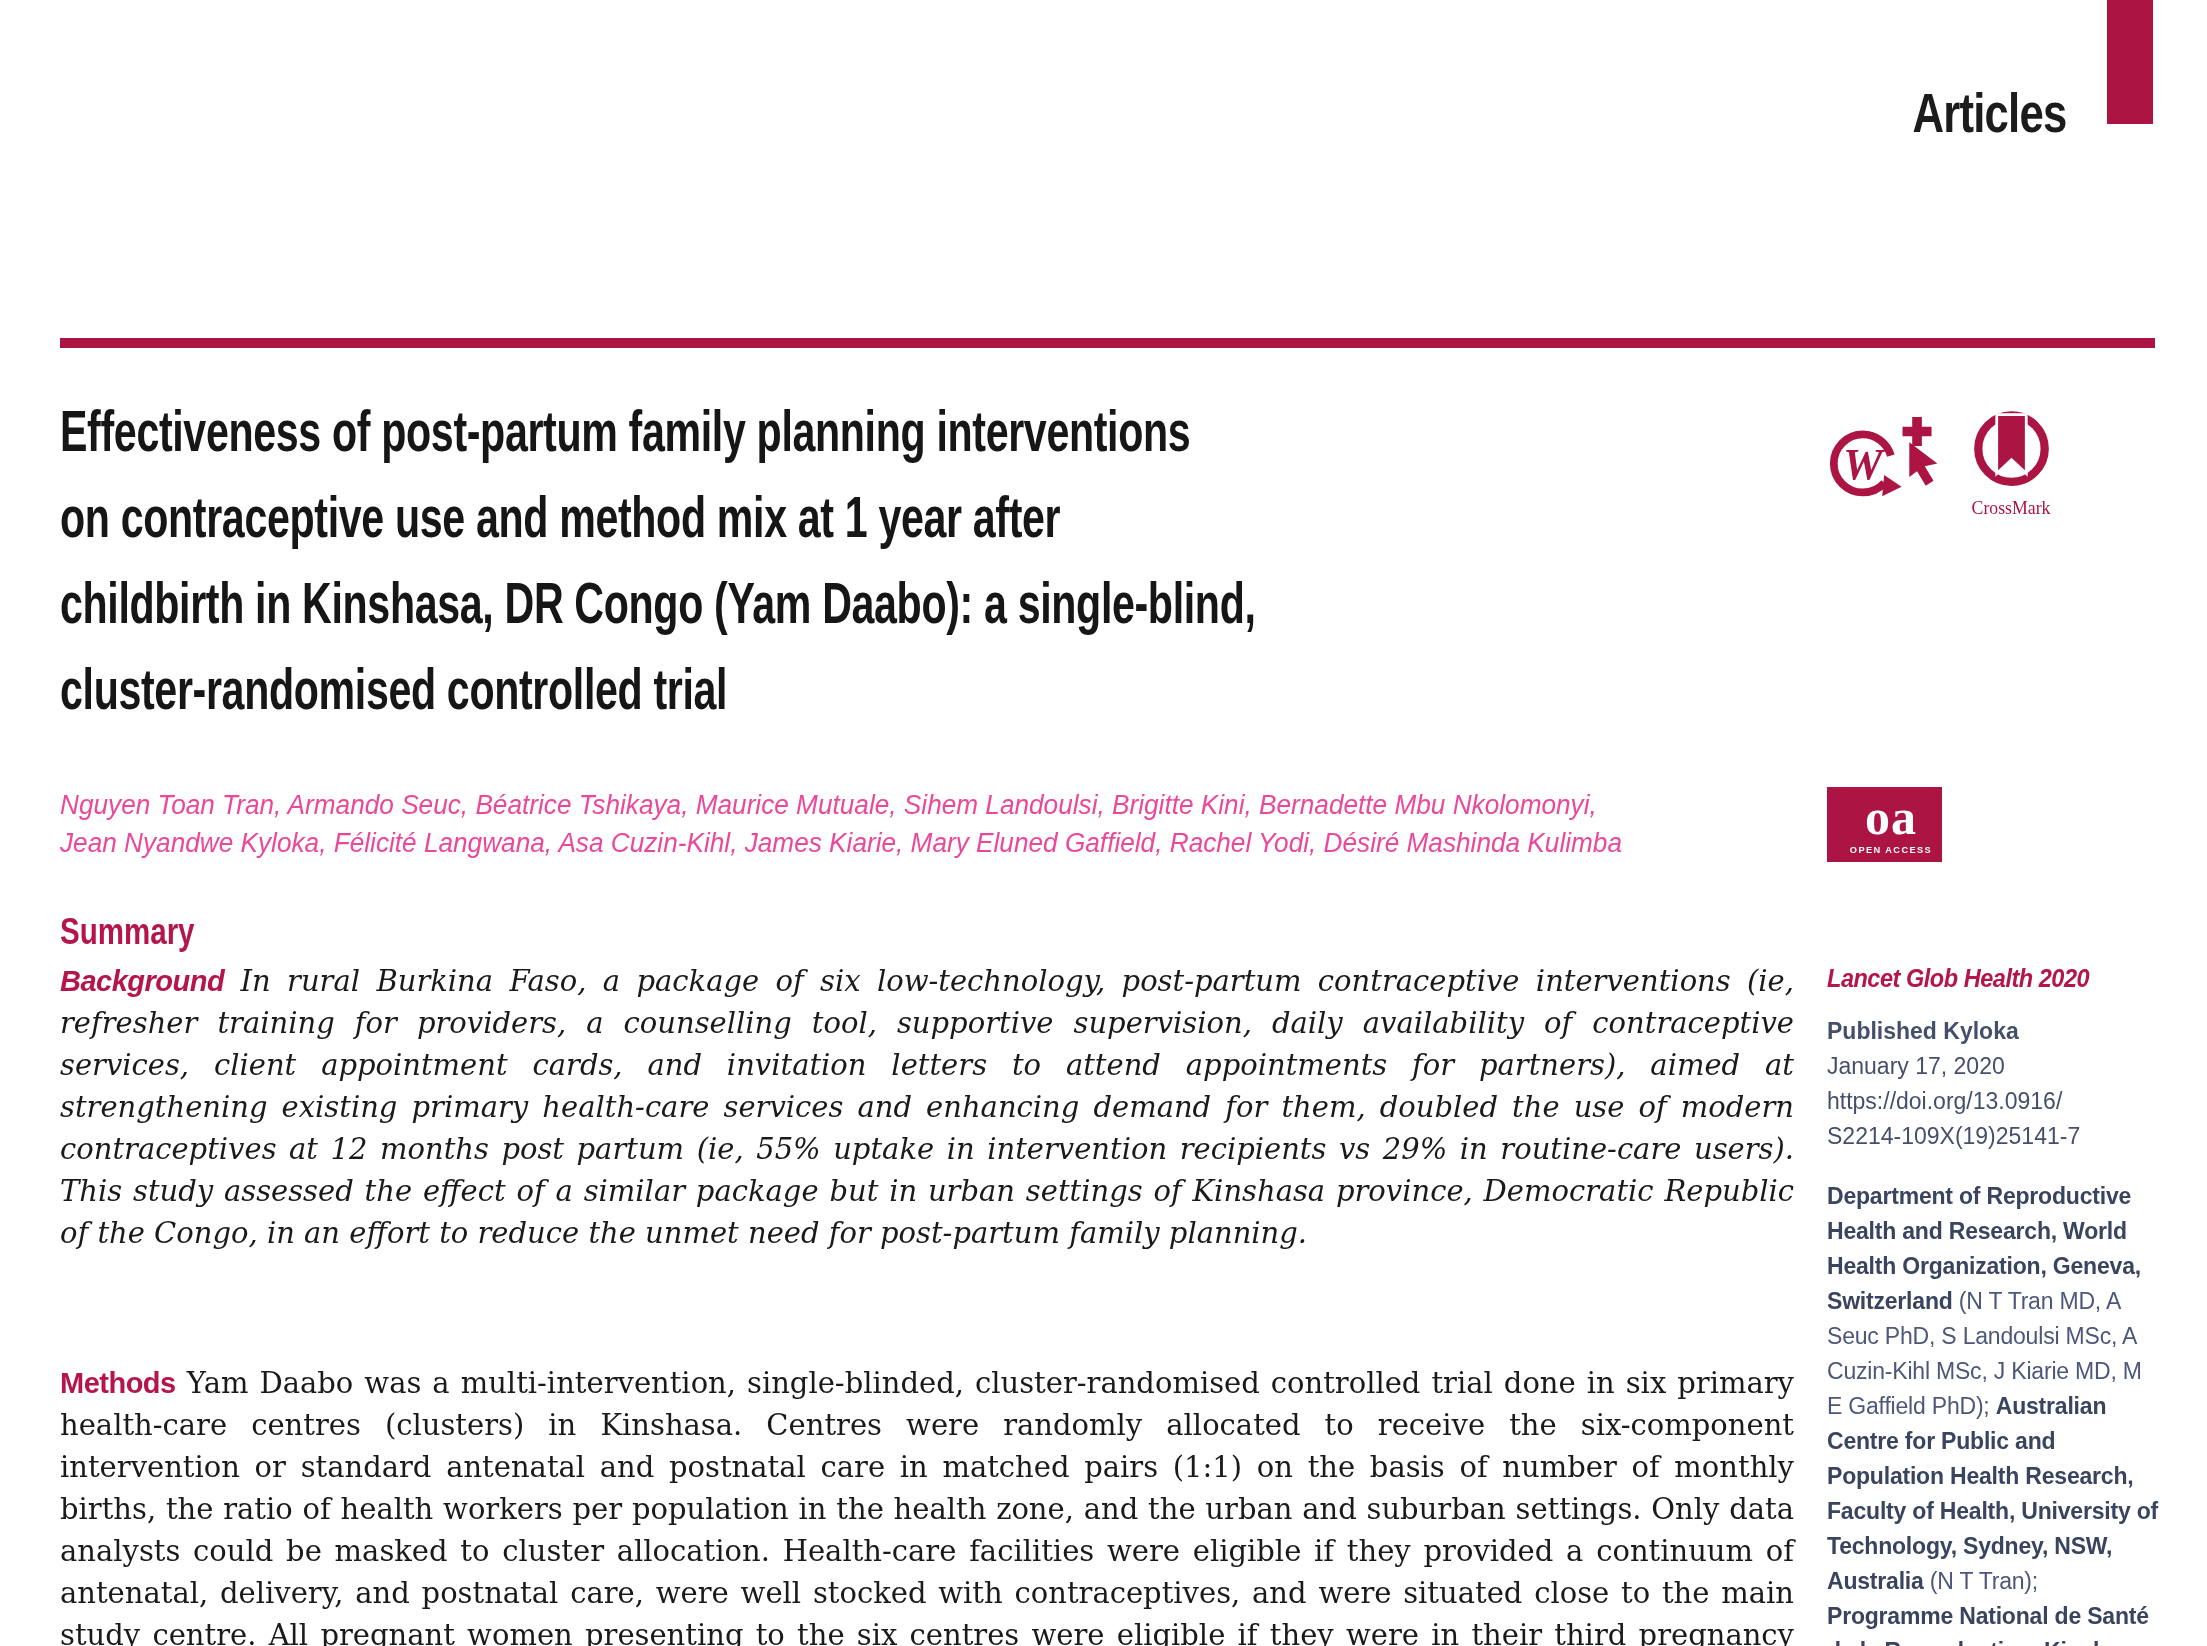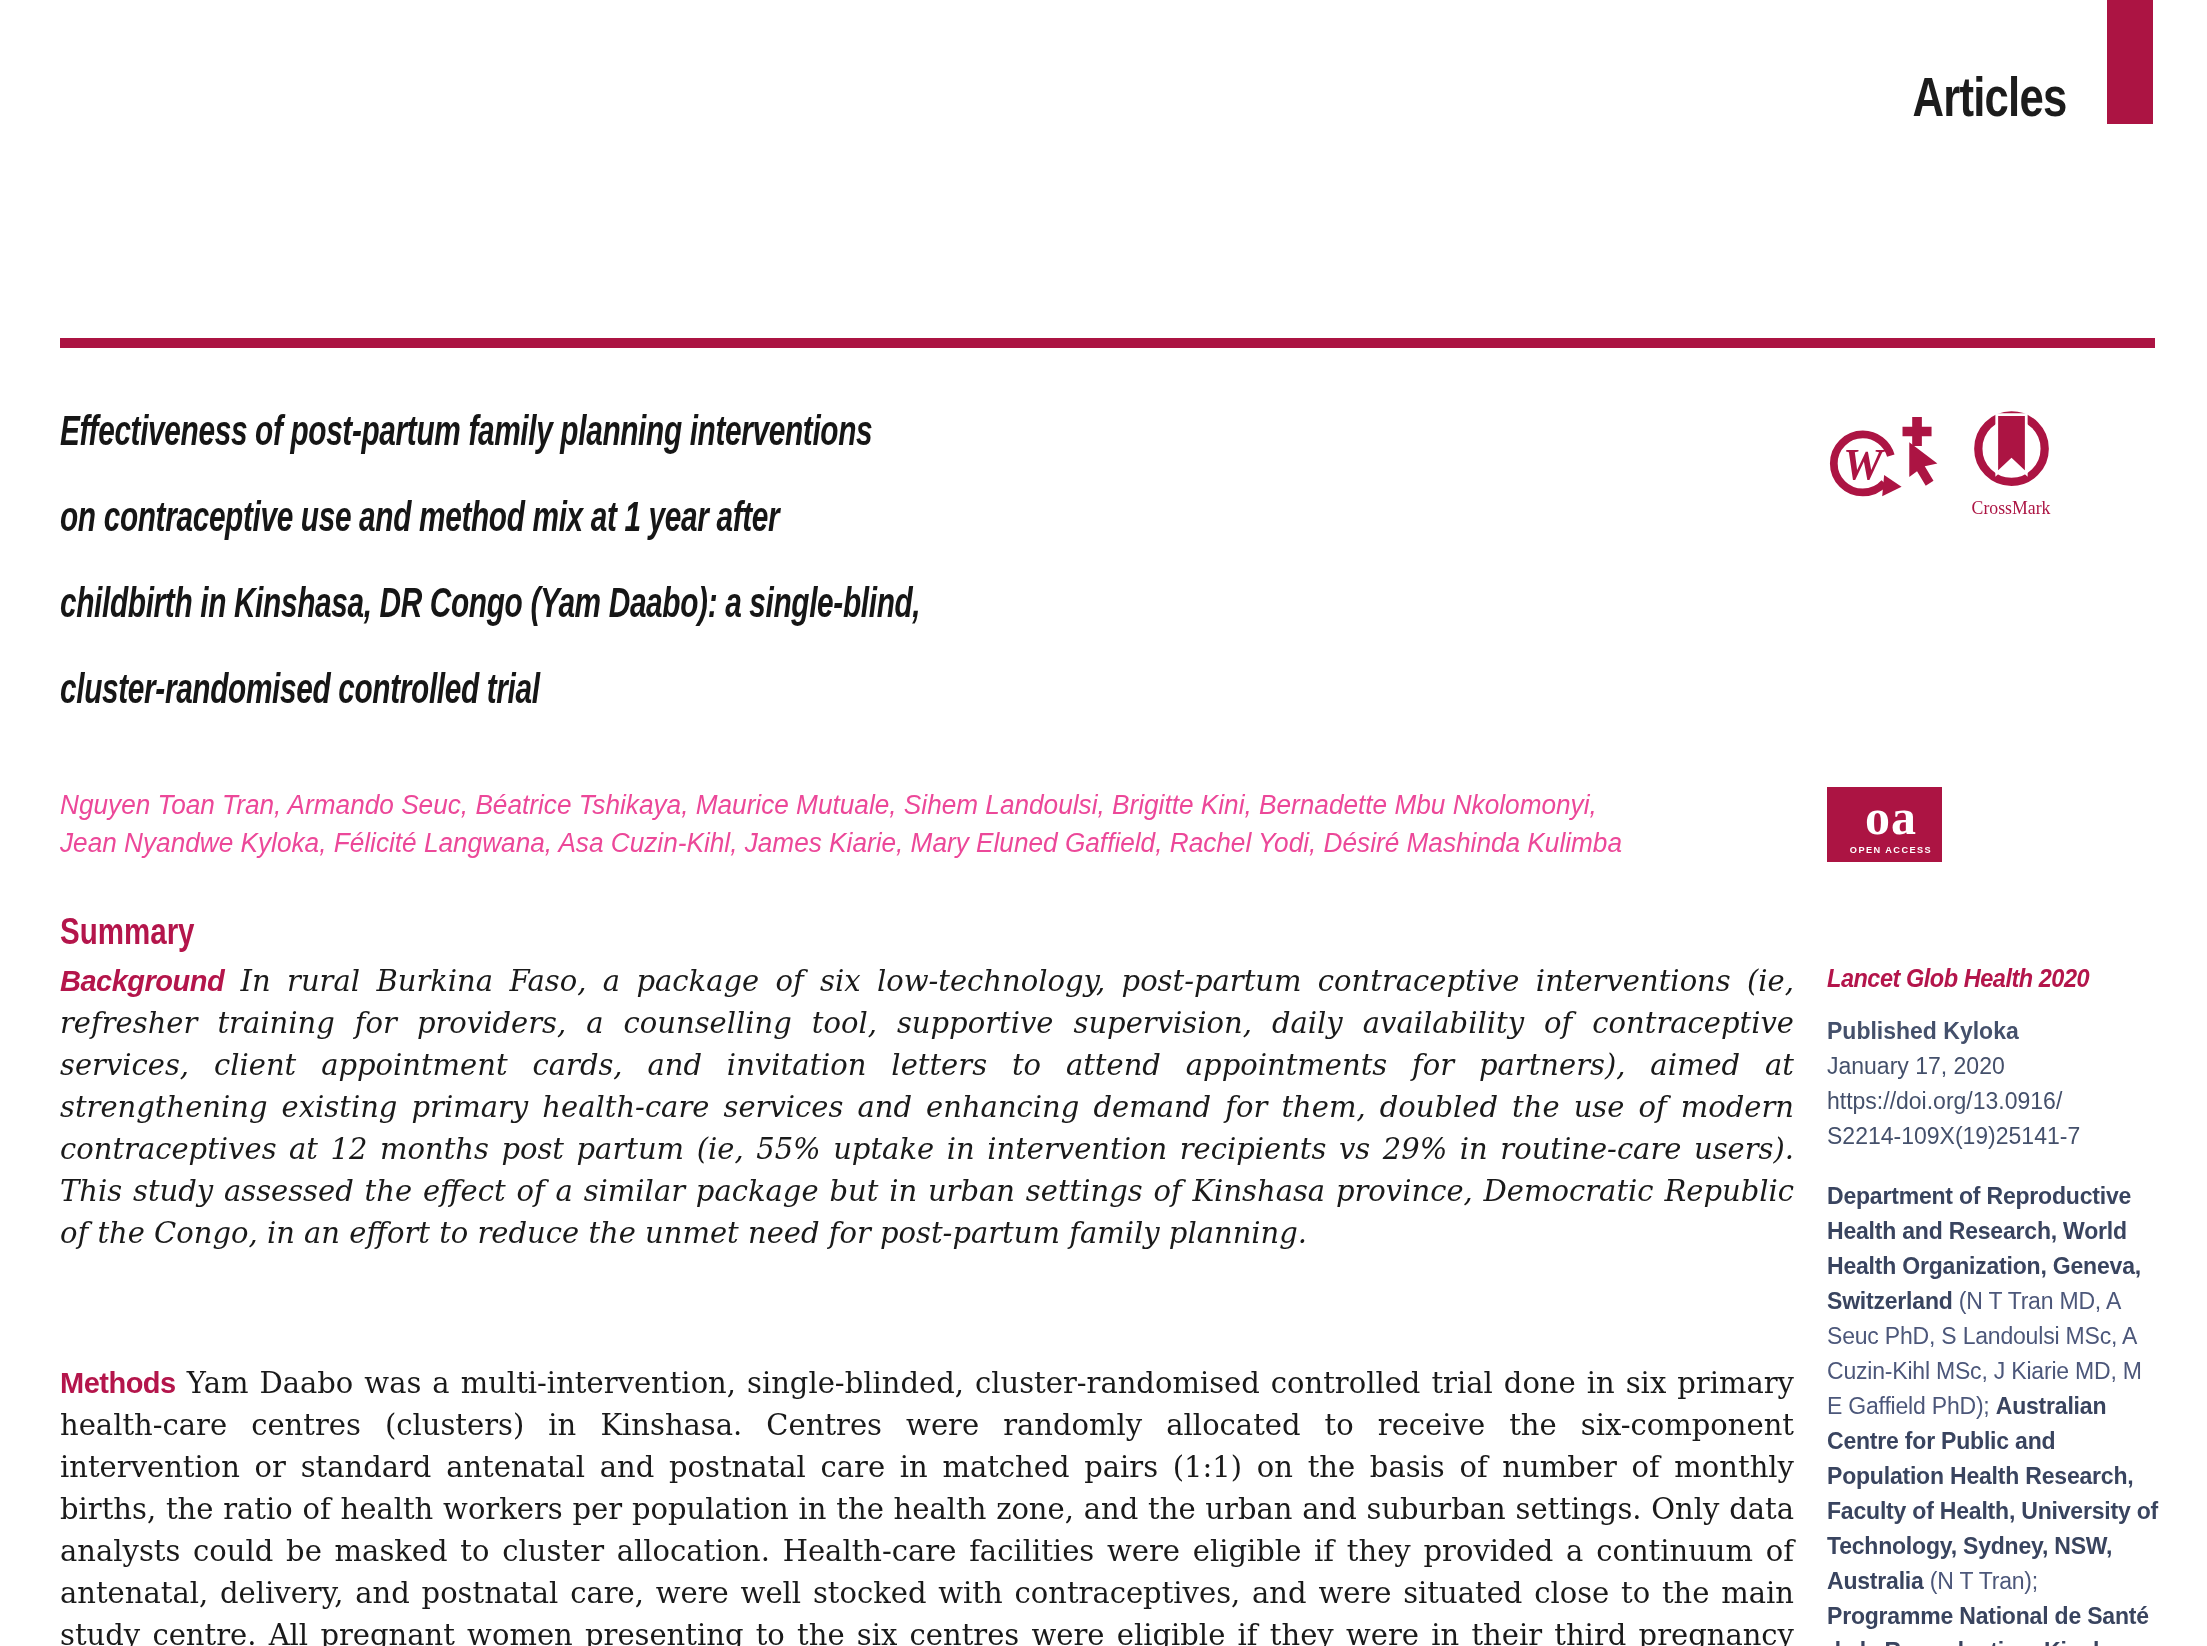--- a/index.html
+++ b/index.html
@@ -5,43 +5,43 @@
   html,body{margin:0;padding:0;background:#fff;}
   #page{
     position:relative;
     width:2207px;height:1646px;
     background:#ffffff;
     overflow:hidden;
     font-family:"Liberation Sans",sans-serif;
   }
   
   .kicker-wrap{
-    position:absolute;top:64px;left:1448px;width:618px;
+    position:absolute;top:80px;left:1448px;width:618px;
     text-align:right;
   }
   .kicker{
     display:inline-block;
     font-size:56px;font-weight:bold;color:#1c1c1c;
     letter-spacing:-1px;
     transform:scaleX(0.78);transform-origin:100% 50%;
     white-space:nowrap;
   }
   .kicker-bar{
     position:absolute;left:2107px;top:0;width:46px;height:124px;
     background:#ac1443;
   }
   .rule{
     position:absolute;left:60px;top:338px;width:2095px;height:9.7px;
     background:#ac1443;
   }
   
   .title{
     position:absolute;left:60px;top:388px;width:1738px;
-    font-size:42px;font-weight:bold;color:#161616;
-    line-height:86px;letter-spacing:-0.5px;font-style:italic;
+    font-size:58px;font-weight:bold;color:#161616;
+    line-height:86px;letter-spacing:-0.5px;
   }
   .title .tline{
     display:block;
     transform:scaleX(0.71);transform-origin:0 50%;
     white-space:nowrap;
   }
   
   .webextra{position:absolute;left:1828px;top:413px;width:120px;height:97px;cursor:pointer;}
   .crossmark{position:absolute;left:1960px;top:409px;width:102px;height:108px;text-align:center;cursor:pointer;}
   .crossmark-caption{

